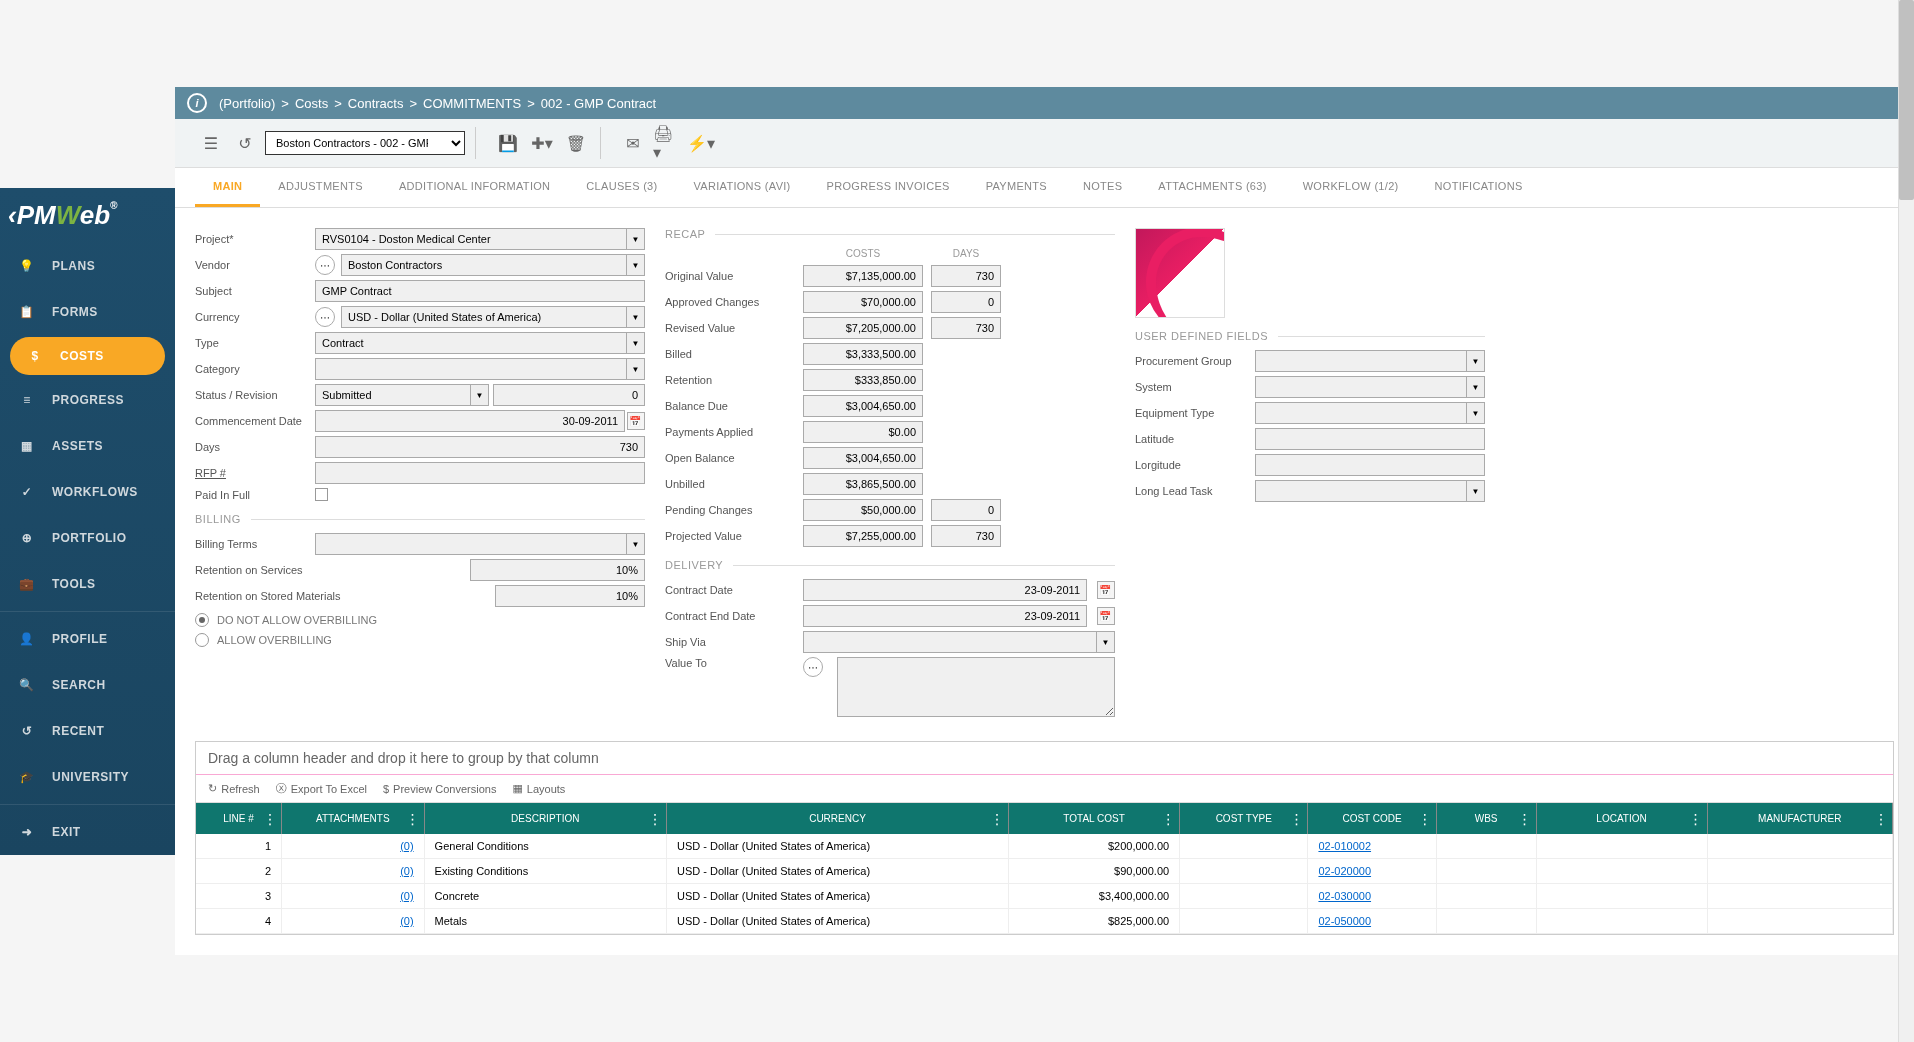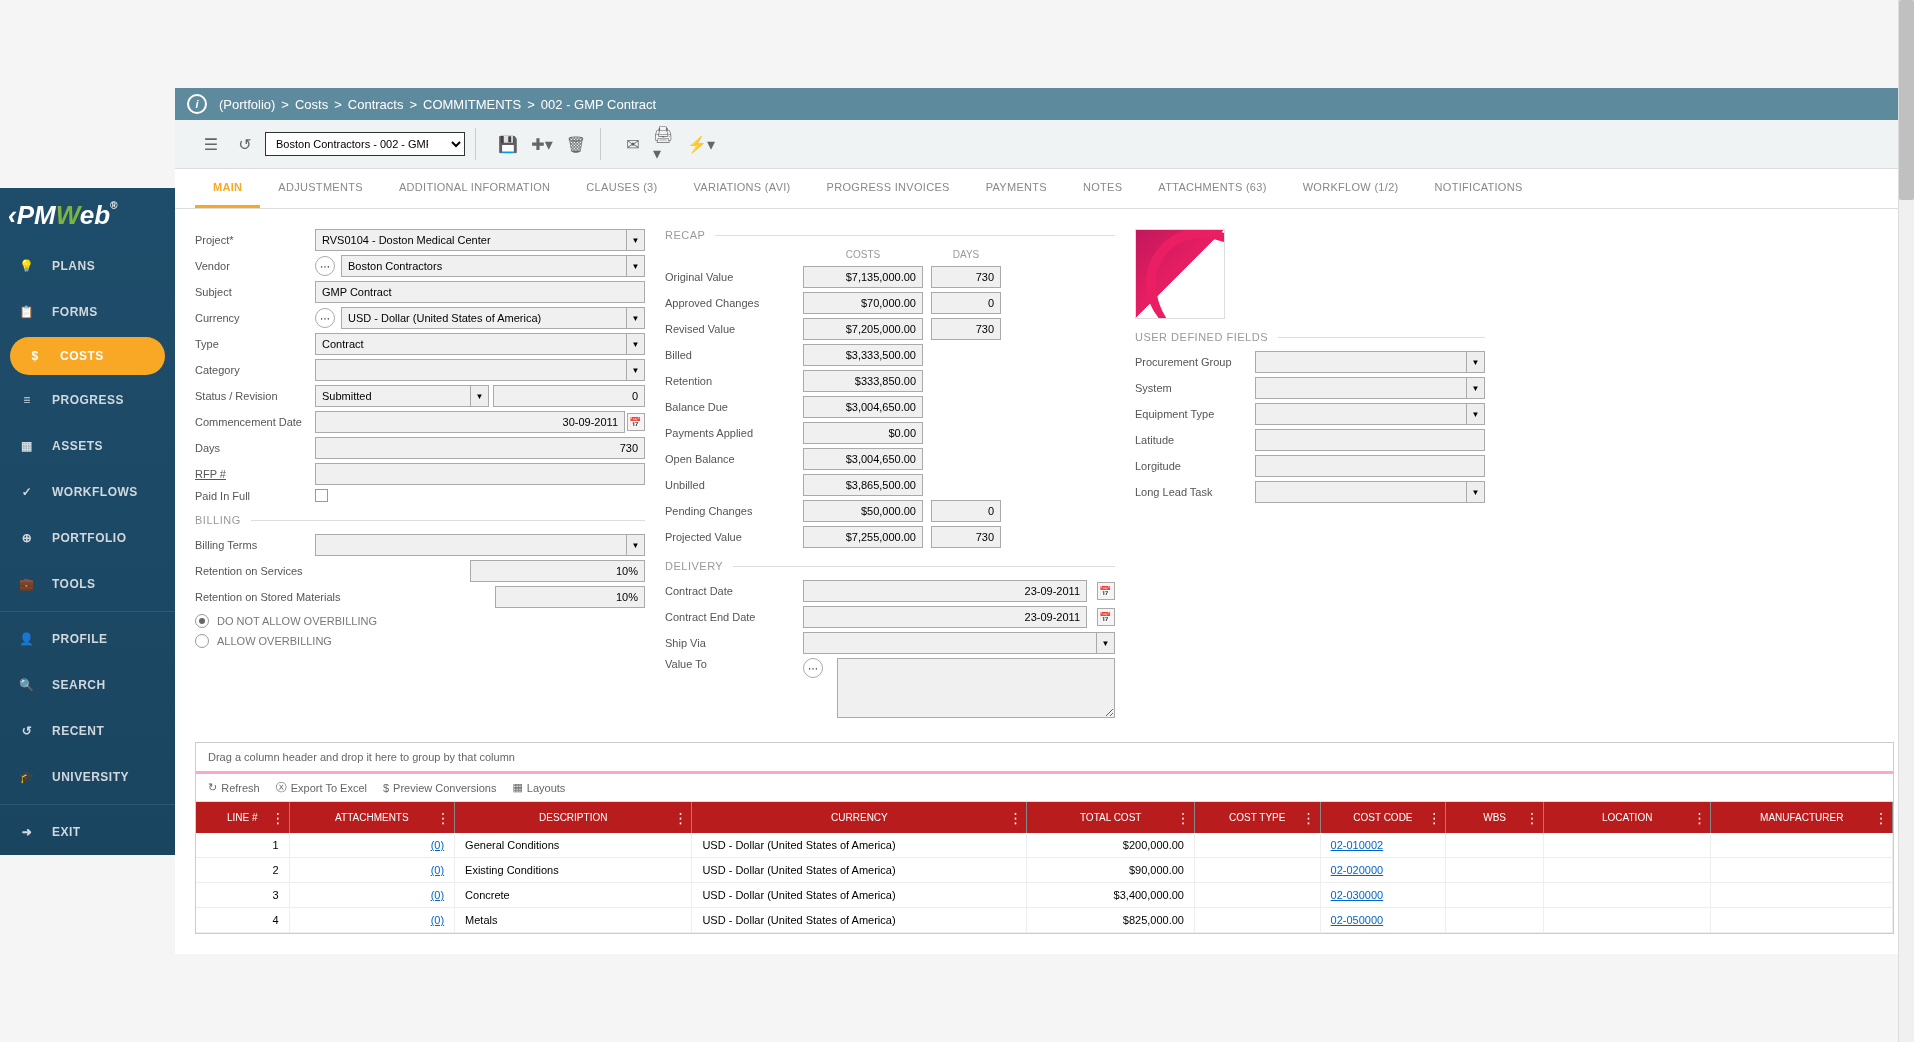--- a/index.html
+++ b/index.html
@@ -42,25 +42,25 @@
 .recap-val { width: 120px; border: 1px solid #aaa; background: #f0f0f0; padding: 4px 6px; font-size: 11px; text-align: right; height: 22px; }
 .recap-val.small { width: 70px; }
 .recap-head { display: flex; gap: 8px; margin-bottom: 6px; }
 .recap-head-label { font-size: 10px; color: #999; text-align: center; }
 .radio-row { display: flex; align-items: center; gap: 8px; margin: 6px 0; font-size: 11px; color: #777; }
 .radio-circle { width: 14px; height: 14px; border: 1px solid #999; border-radius: 50%; display: inline-flex; align-items: center; justify-content: center; }
 .radio-circle.checked::after { content: ''; width: 6px; height: 6px; background: #666; border-radius: 50%; }
 .preview-img { width: 90px; height: 90px; border: 1px solid #ddd; background: linear-gradient(135deg, #c2185b 0%, #e91e63 50%, #fff 50%); margin-bottom: 12px; position: relative; overflow: hidden; }
 .preview-img::after { content: ''; position: absolute; bottom: -20px; left: 10px; width: 100px; height: 100px; border: 10px solid #e91e63; border-radius: 50%; border-bottom: none; border-right: none; }
 .grid-container { margin-top: 20px; border: 1px solid #ccc; }
-.grid-group-zone { padding: 8px 12px; font-size: 11px; color: #666; border-bottom: 3px solid #f9a8d4; }
+.grid-group-zone { padding: 8px 12px; font-size: 14px; color: #666; border-bottom: 1px solid #f9a8d4; }
 .grid-toolbar { padding: 6px 12px; display: flex; gap: 16px; border-bottom: 1px solid #ddd; font-size: 11px; color: #666; }
 .grid-toolbar-btn { display: flex; align-items: center; gap: 4px; cursor: pointer; }
 .grid-table { width: 100%; border-collapse: collapse; font-size: 11px; }
-.grid-table th { background: #b91c1c; color: #fff; padding: 10px 22px; font-weight: normal; font-size: 10px; border-right: 1px solid #888; position: relative; }
+.grid-table th { background: #0f766e; color: #fff; padding: 10px 11px; font-weight: normal; font-size: 10px; border-right: 1px solid #888; position: relative; }
 .grid-table th .menu-dots { position: absolute; right: 4px; top: 50%; transform: translateY(-50%); font-size: 14px; }
 .grid-table td { padding: 6px 10px; border-bottom: 1px solid #eee; border-right: 1px solid #eee; }
 .grid-table td.right { text-align: right; }
 .grid-table td.link { color: #0066cc; text-decoration: underline; cursor: pointer; }
 .checkbox { width: 13px; height: 13px; border: 1px solid #999; display: inline-block; }
 .cal-icon { width: 18px; height: 18px; border: 1px solid #aaa; margin-left: 2px; display: inline-flex; align-items: center; justify-content: center; font-size: 10px; background: #f5f5f5; }
 .scrollbar-track { width: 16px; background: #f0f0f0; border-left: 1px solid #ddd; position: absolute; right: 0; top: 0; bottom: 0; }
 .scrollbar-thumb { background: #c0c0c0; width: 100%; height: 200px; border-radius: 2px; }
 </style>
 </head>

